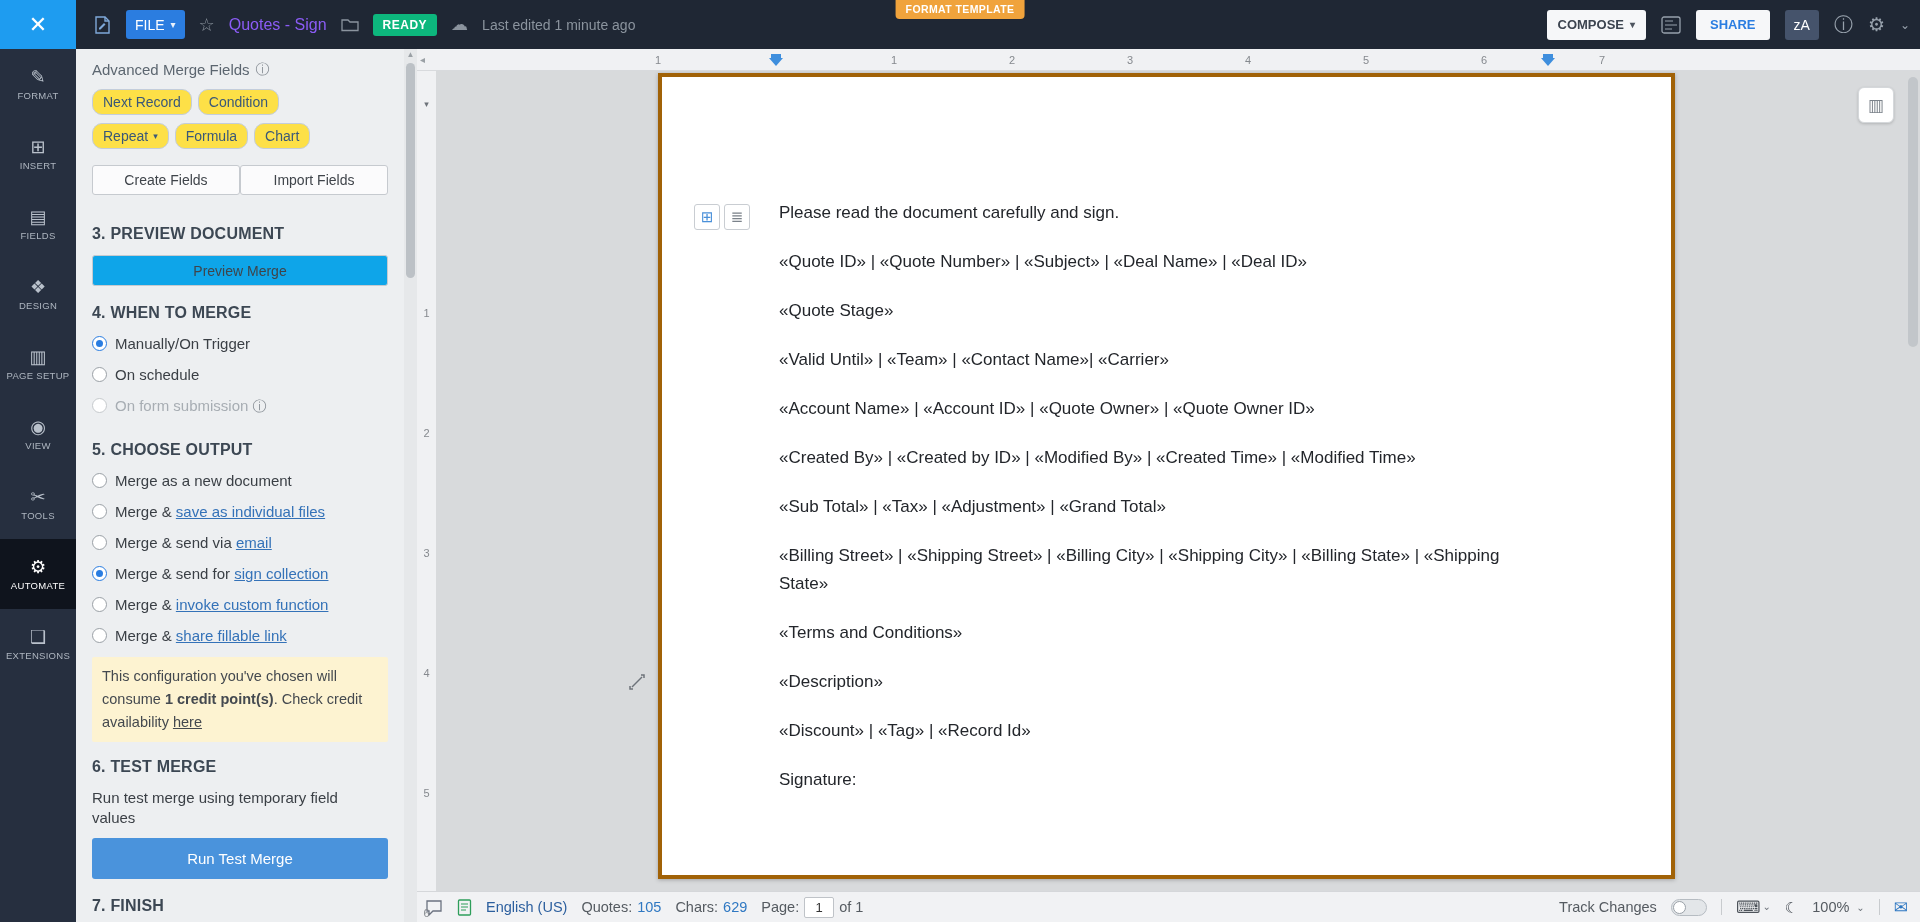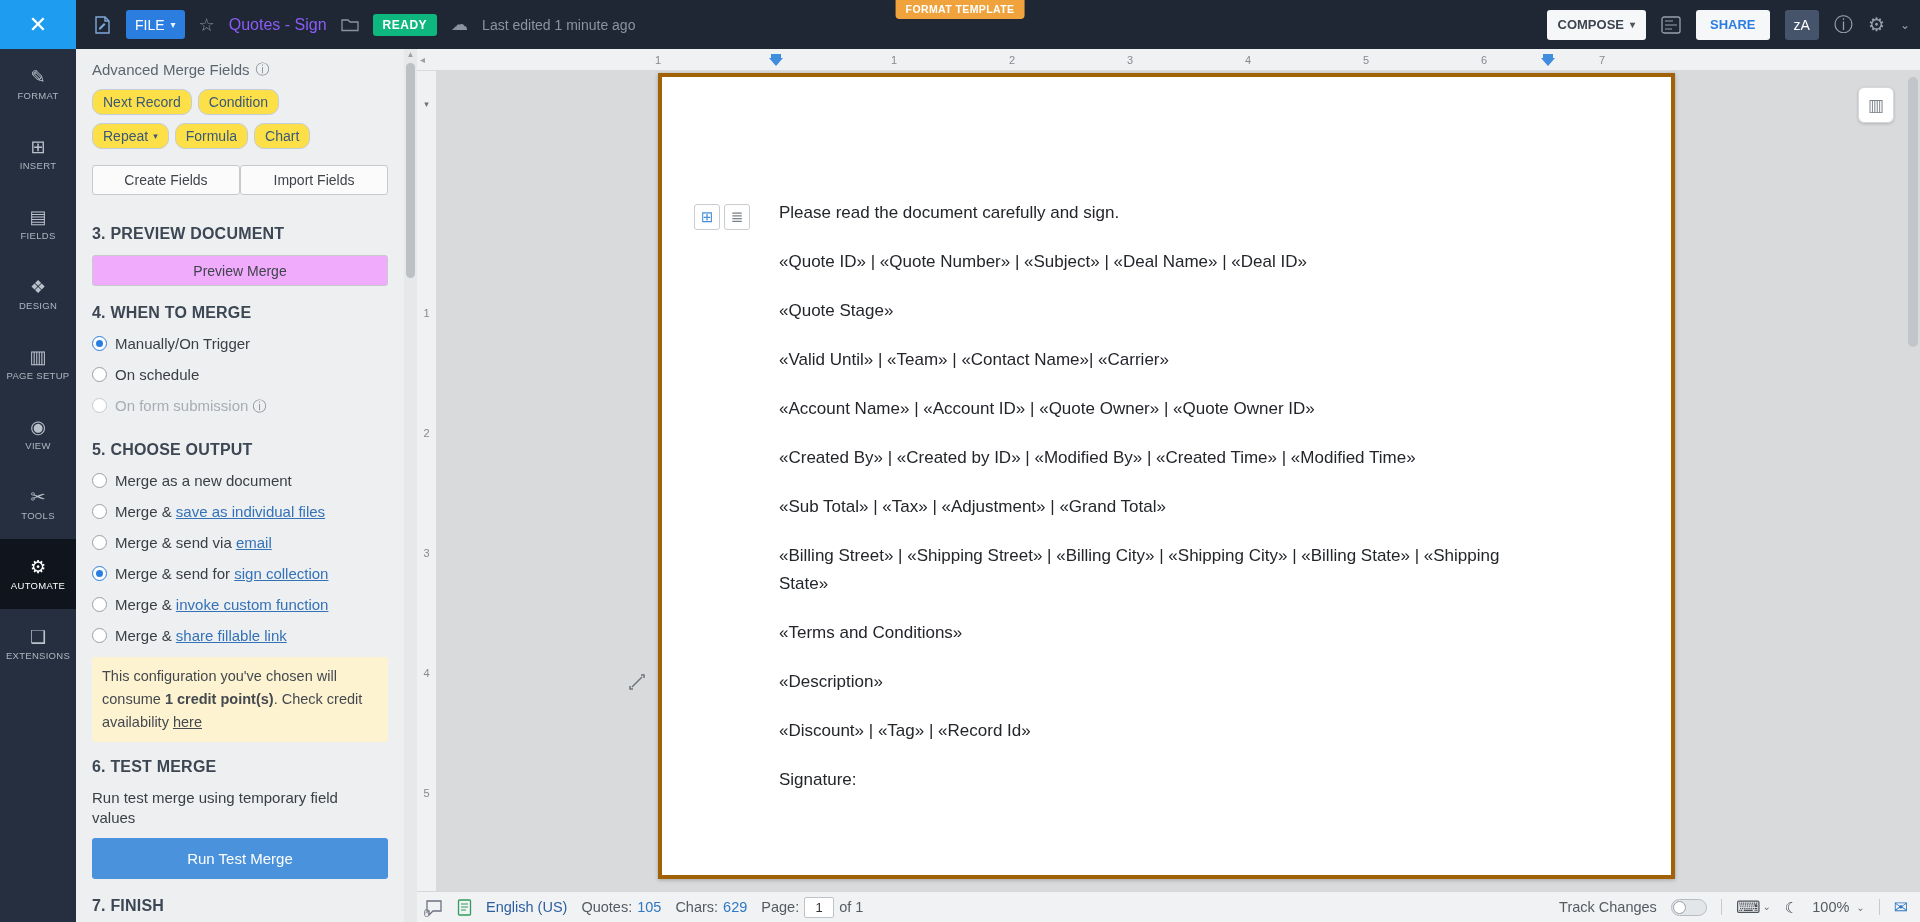--- a/index.html
+++ b/index.html
@@ -49,21 +49,21 @@
   .chip-row{display:flex;gap:6px;margin-bottom:8px;}
   .chip-row.last{margin-bottom:16px;}
   .chip{background:#fde047;border:1px solid #c3cddb;color:#3a5878;border-radius:10px;
     height:26px;padding:0 10px;font-size:14px;display:inline-flex;align-items:center;gap:5px;cursor:pointer;}
   .chip .caret{display:none;font-size:9px;}
   .chip .caret.show{display:inline;}
   .btn-row{display:flex;margin-bottom:30px;}
   .wbtn{flex:1;background:#fbfbfc;border:1px solid #c6cacf;border-radius:3px;height:30px;
     font-size:14px;color:#3f444a;font-family:inherit;cursor:pointer;}
   .sec-h{font-size:16px;font-weight:bold;color:#3c4753;letter-spacing:.2px;margin:0 0 12px;}
-  .wide-btn{width:100%;background:#f0abfc;border:1px solid #c6cacf;border-radius:3px;height:31px;
+  .wide-btn{width:100%;background:#0ea5e9;border:1px solid #c6cacf;border-radius:3px;height:31px;
     font-size:14px;color:#3f444a;font-family:inherit;cursor:pointer;margin-bottom:18px;}
   .opt{display:flex;align-items:flex-start;gap:8px;margin-bottom:11px;font-size:15px;
     line-height:20px;cursor:pointer;}
   .radio{width:15px;height:15px;border-radius:50%;border:1.5px solid #9aa0a6;background:#fff;
     flex:none;margin-top:2px;position:relative;}
   .radio.selected{border-color:#2a7de1;}
   .radio.selected::after{content:"";position:absolute;left:2.5px;top:2.5px;width:7px;height:7px;
     border-radius:50%;background:#2a7de1;}
   .opt.disabled{color:#a7adb3;}
   .opt.disabled .radio{border-color:#c6cacd;}

